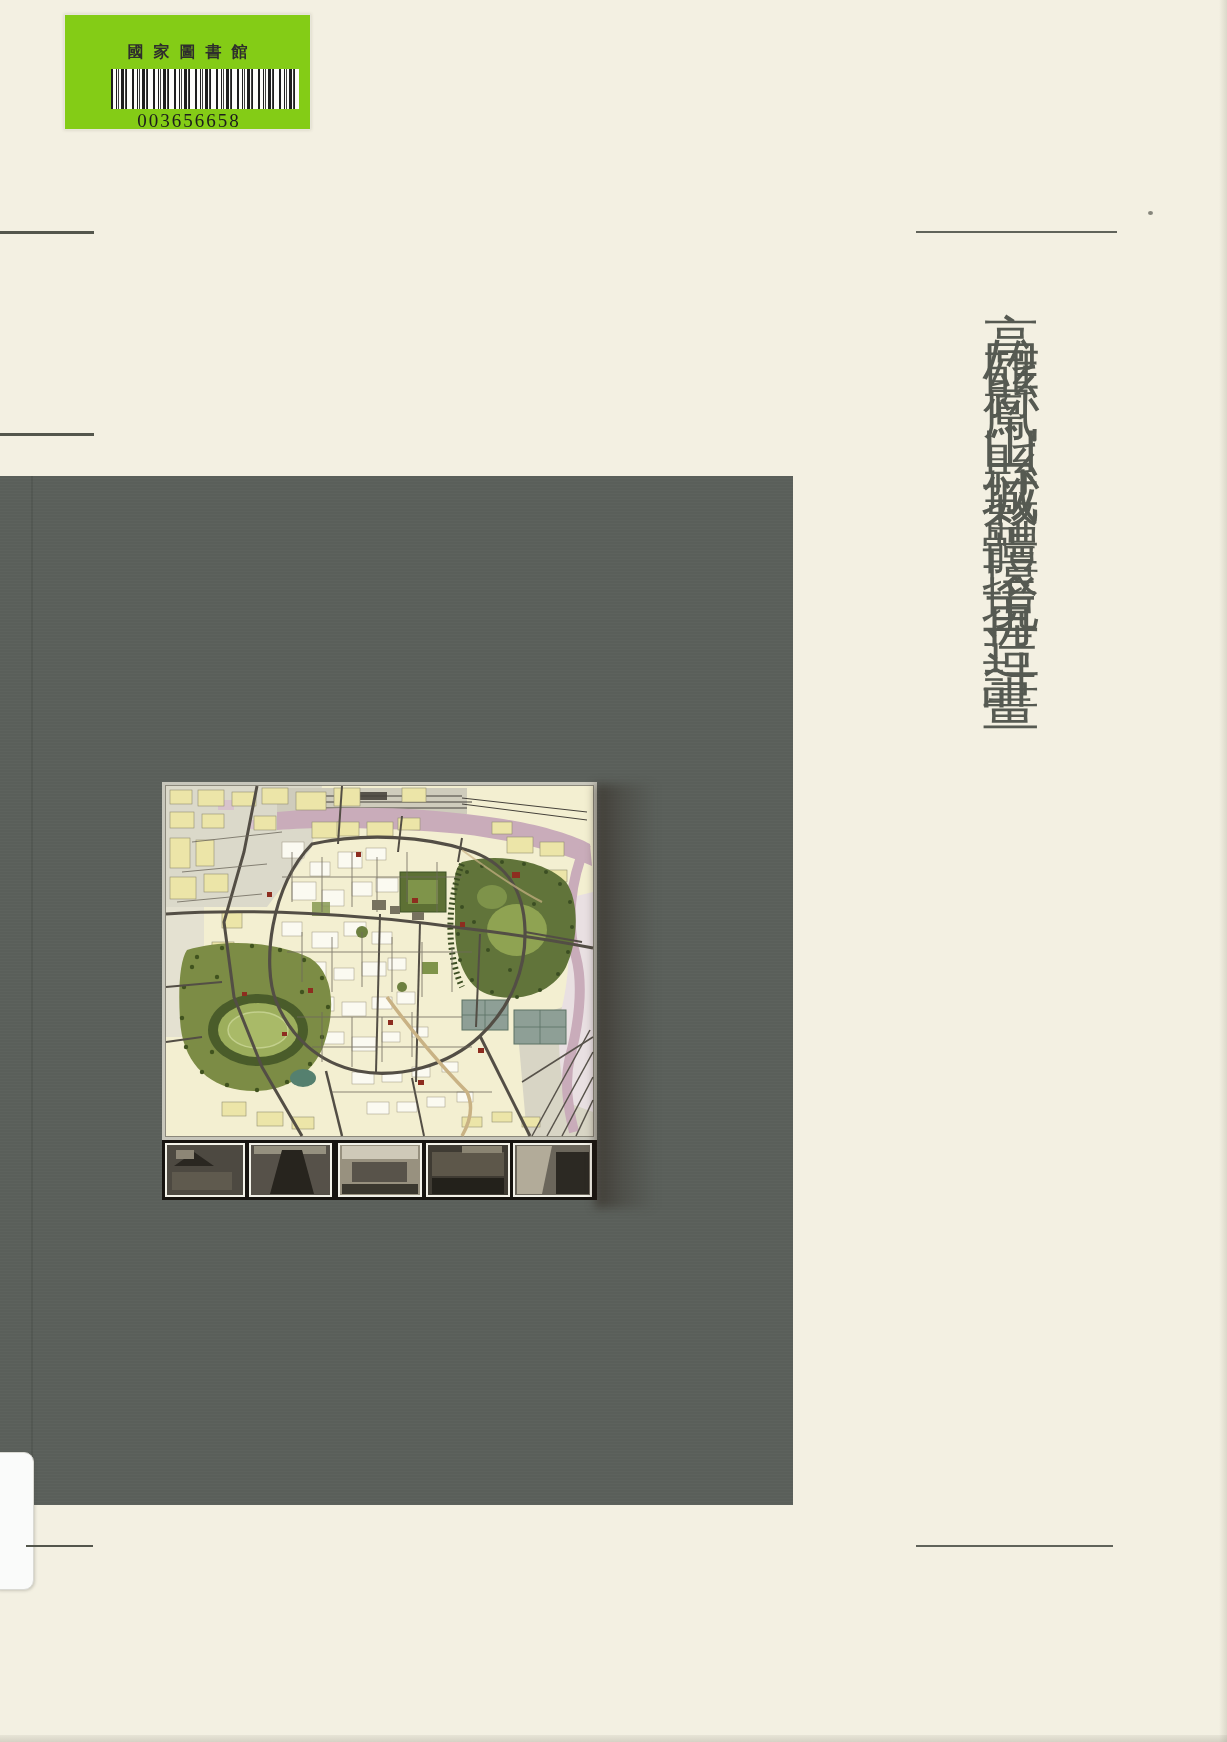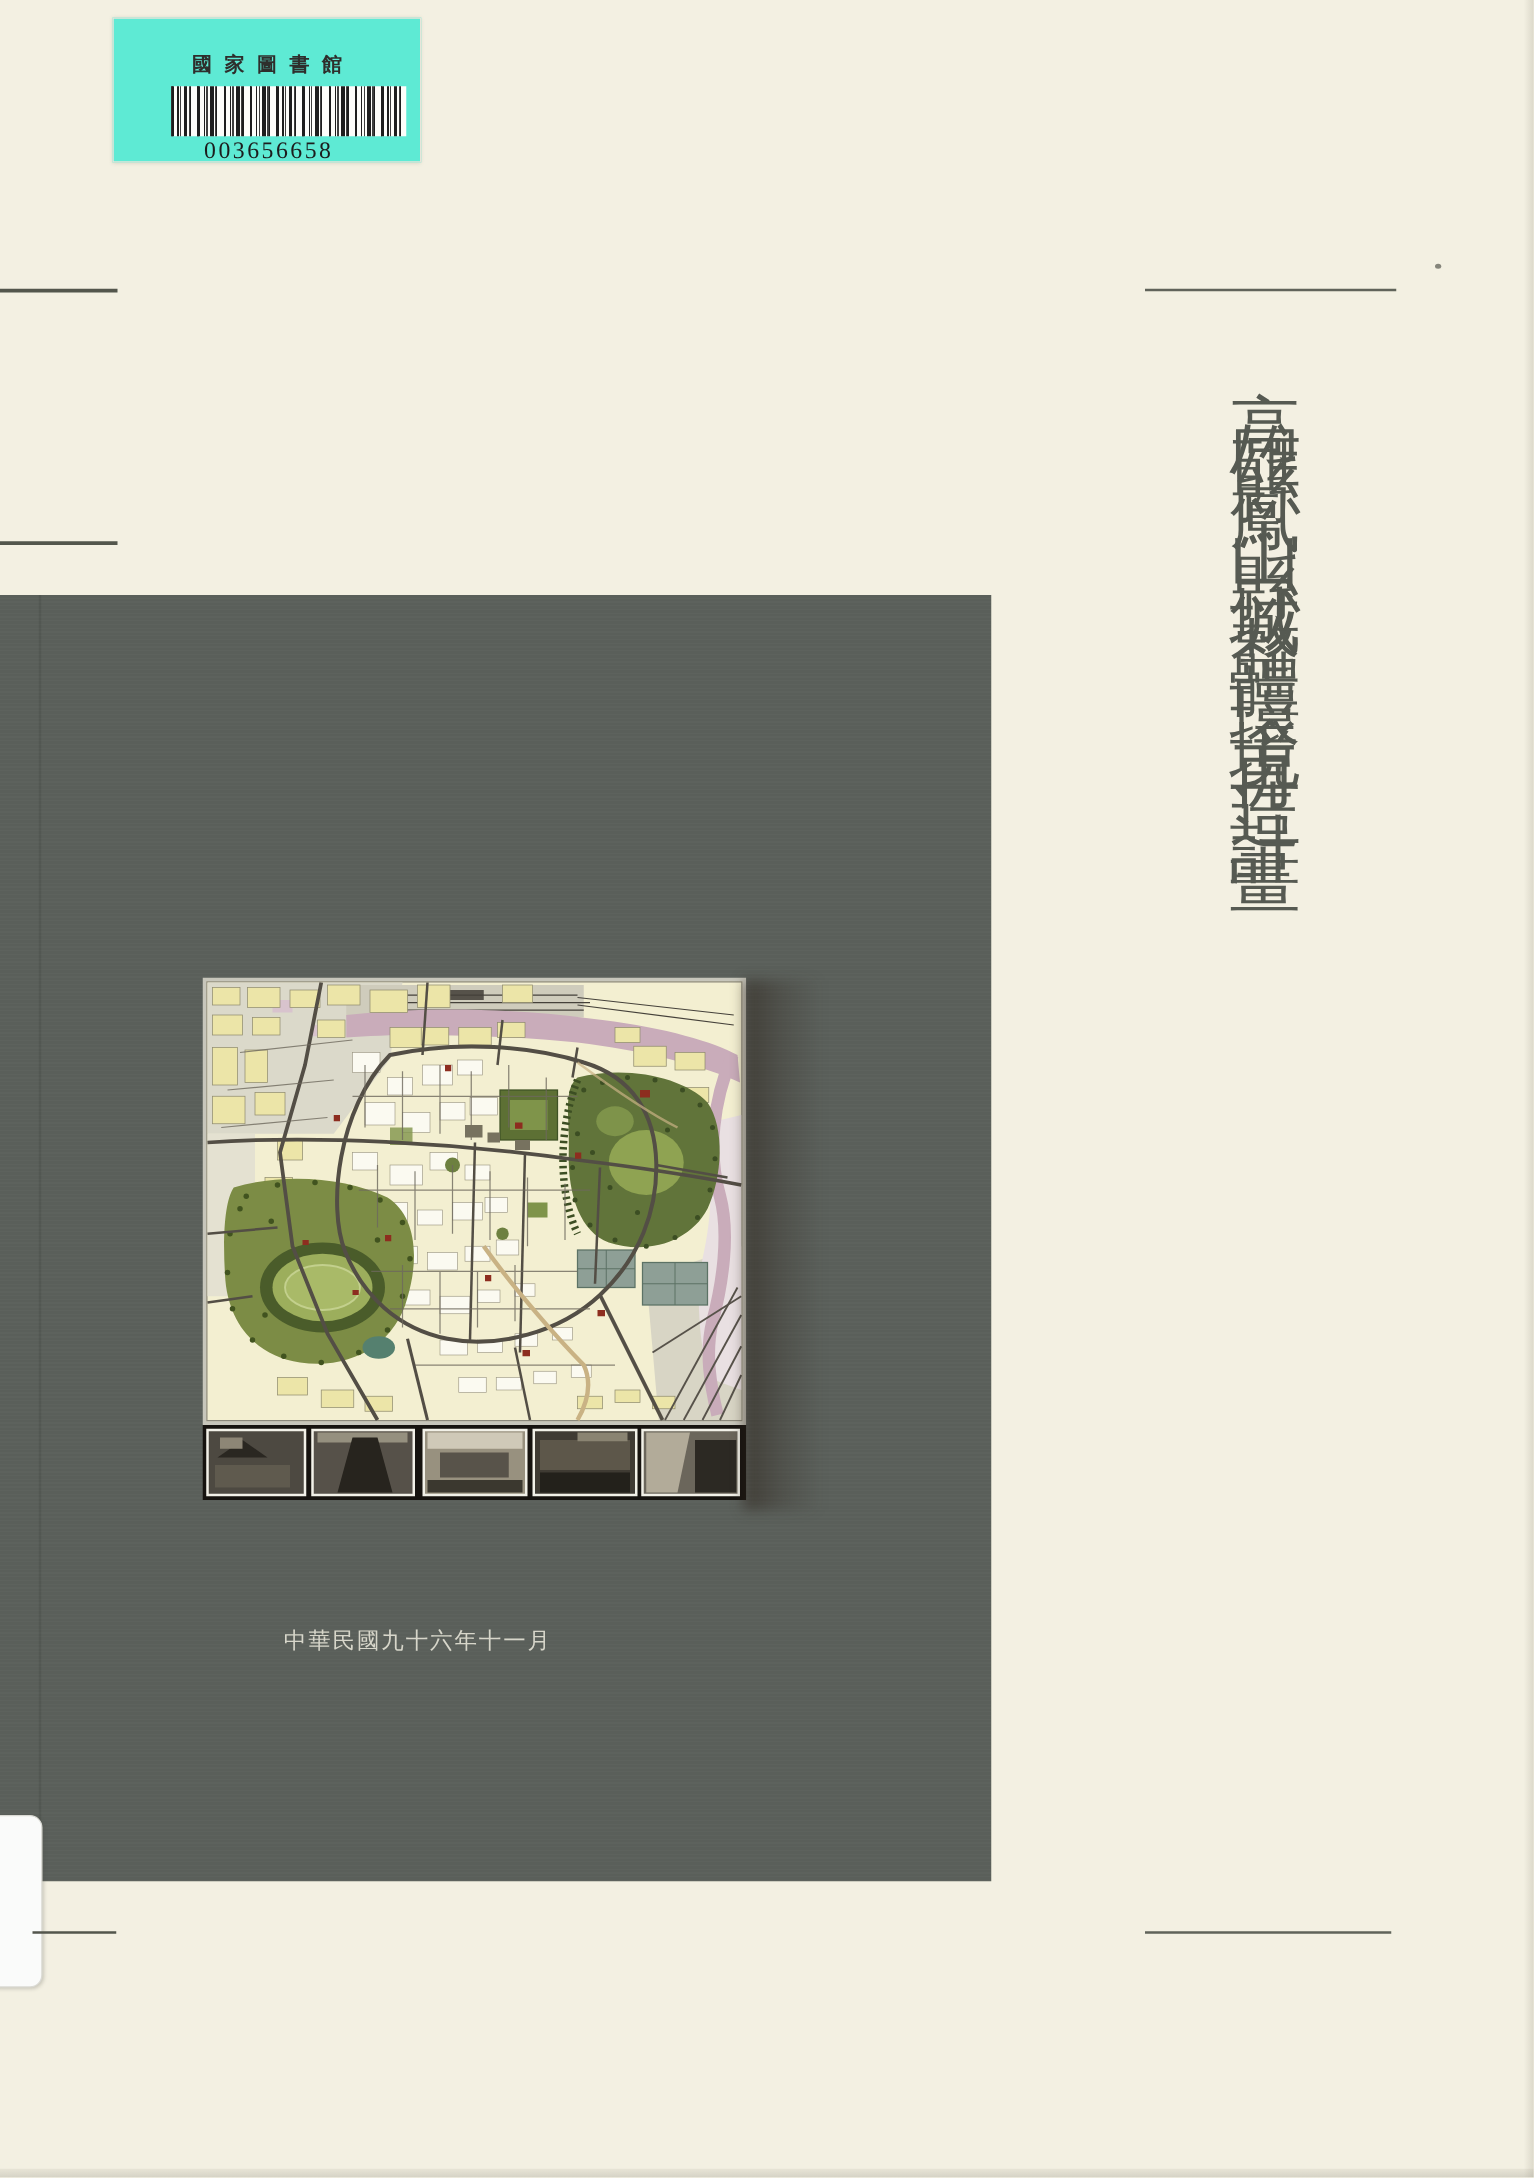--- a/index.html
+++ b/index.html
@@ -5,22 +5,22 @@
   html,body{margin:0;padding:0;}
   body{
     width:1227px;height:1742px;position:relative;overflow:hidden;
     background:#f3f0e2;
     font-family:"Liberation Sans","DejaVu Sans",sans-serif;
   }
   .abs{position:absolute;}
 
   
   .bclabel{
-    left:90px;top:14px;width:245px;height:114px;
-    background:#5eead4;border:1px solid #e7e5da;
+    left:64px;top:14px;width:245px;height:114px;
+    background:#84cc16;border:1px solid #e7e5da;
     box-shadow:0 0 3px rgba(120,115,95,.25);
   }
   .bcinst{
     margin-top:27px;text-align:center;
     font-size:16px;letter-spacing:10px;text-indent:10px;
     color:#2e2e2c;font-weight:bold;
   }
   .bcbars{
     width:188px;height:40px;margin:6px 0 0 46px;
     background:
@@ -391,21 +391,20 @@
     <g>
       <rect x="352" y="362" width="77" height="52" fill="#6b665b" stroke="#f2f1e8" stroke-width="2"></rect>
       <polygon points="355,364 390,364 380,412 355,412" fill="#b2ab99"></polygon>
       <rect x="394" y="370" width="33" height="42" fill="#2c2923"></rect>
     </g>
   </g>
 </svg>
 <div class="abs mapshadow"></div>
 
 <div class="abs credits">
-  <div>中華民國九十六年十一月</div>
 </div>
 
 <div class="abs titlerule rule-top"></div>
 <div class="abs vtitle">高雄縣鳳山縣城整體環境再造計畫</div>
 <div class="abs titlerule rule-bottom"></div>
 
 <div class="abs sticker"></div>
 <div class="abs mark mark-4"></div>
 <div class="abs speck"></div>
 <div class="abs bottomedge"></div>

